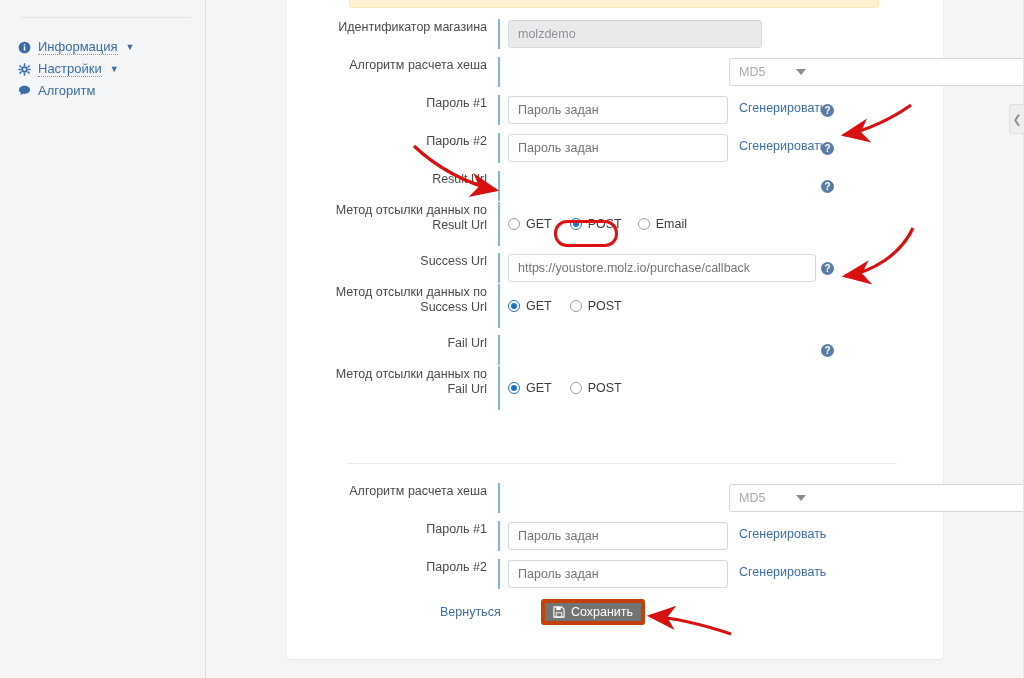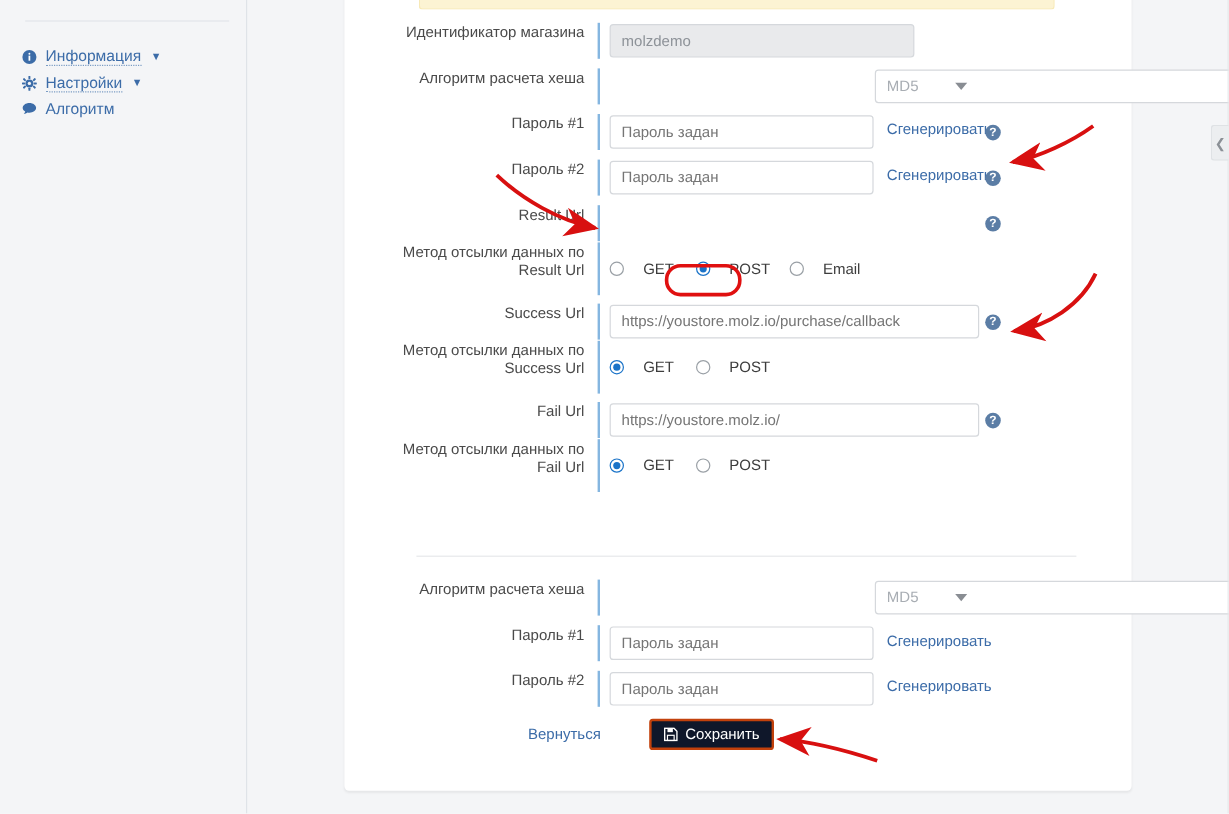--- a/index.html
+++ b/index.html
@@ -177,21 +177,21 @@
   .radio-group {
     position: absolute;
     left: 221px;
     display: flex;
     align-items: center;
     gap: 0px;
   }
   .radio-item {
     display: flex;
     align-items: center;
-    gap: 16px;
+    gap: 6px;
     margin-right: 18px;
     font-size: 12.5px;
     color: #3d3d3d;
     cursor: pointer;
     white-space: nowrap;
   }
   .rdo {
     width: 12px; height: 12px;
     border-radius: 50%;
     border: 1px solid #9aa0a6;
@@ -231,22 +231,22 @@
     position: absolute;
     left: 153px; top: 613px;
     font-size: 12.5px;
     color: #3c6ca8;
     cursor: pointer;
   }
   #save-btn {
     position: absolute;
     left: 254px; top: 607px;
     width: 104px; height: 26px;
-    background: #0f172a;
-    border: 2px solid #c2410c;
+    background: #737373;
+    border: 4px solid #c2410c;
     border-radius: 3px;
     color: #fff;
     font-size: 12.5px;
     display: flex;
     align-items: center;
     justify-content: center;
     gap: 6px;
     cursor: pointer;
     font-family: "Liberation Sans", sans-serif;
   }
@@ -420,21 +420,20 @@
         <label class="radio-item">
           <span class="rdo"></span>
           <span>POST</span>
         </label>
       </div>
     </div>
 
     <div class="row" style="top:344px;">
       <div class="lbl-col">Fail Url</div>
       <div class="sep"></div>
-      <input class="field url" type="text" placeholder="https://youstore.molz.io/" style="">
       <span class="help" style="left:534px;top:8px;">?</span>
     </div>
 
     <div class="row" style="top:382px;height:44px;">
       <div class="lbl-col two-line">
         <div>Метод отсылки данных по</div>
         <div>Fail Url</div>
       </div>
       <div class="sep tall"></div>
       <div class="radio-group" style="top:7px;">

